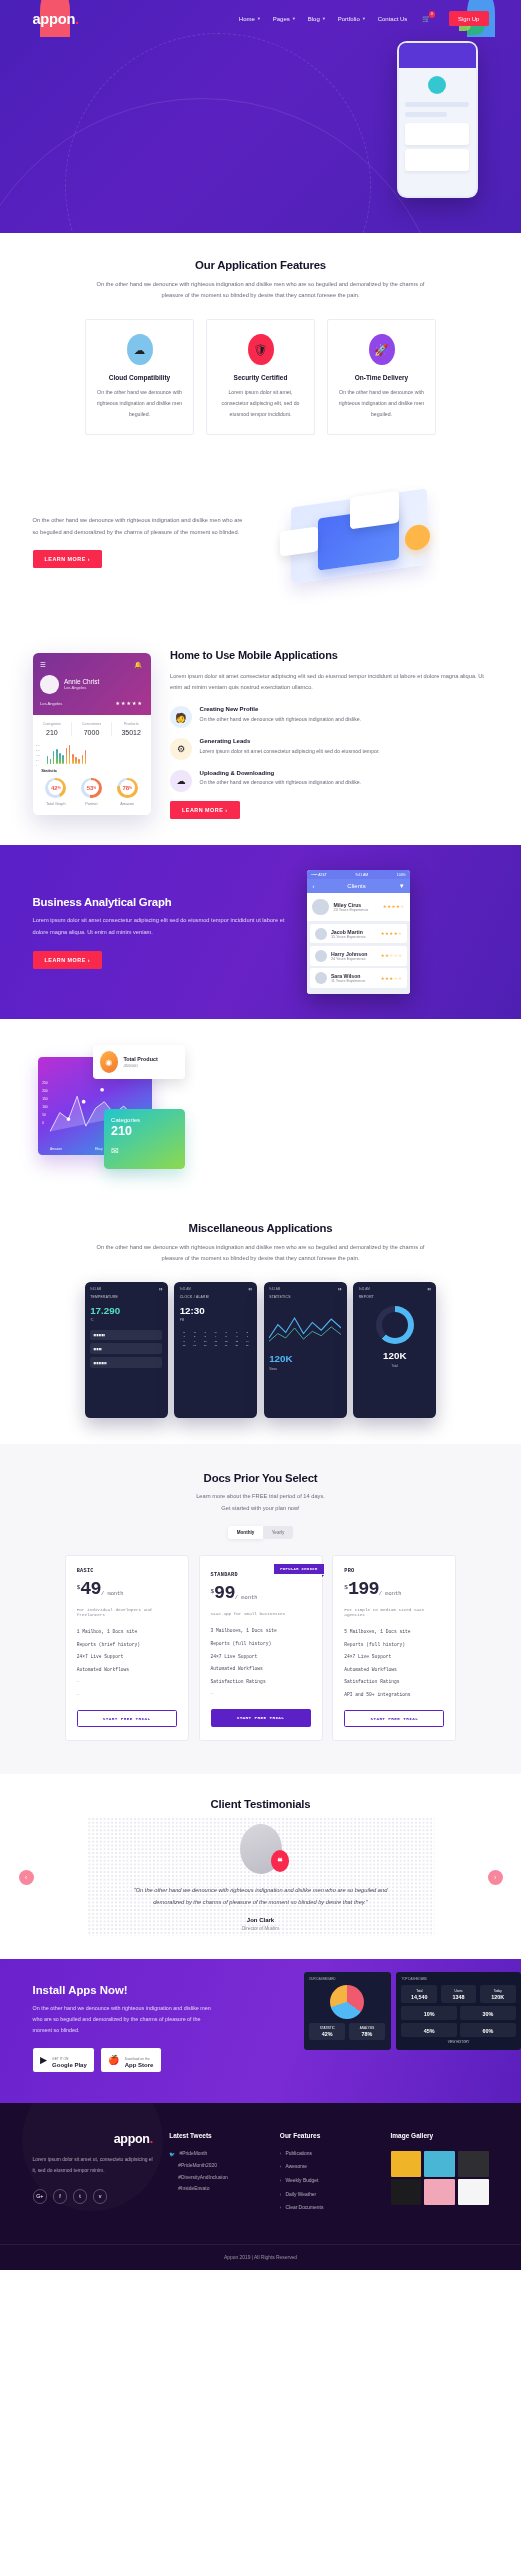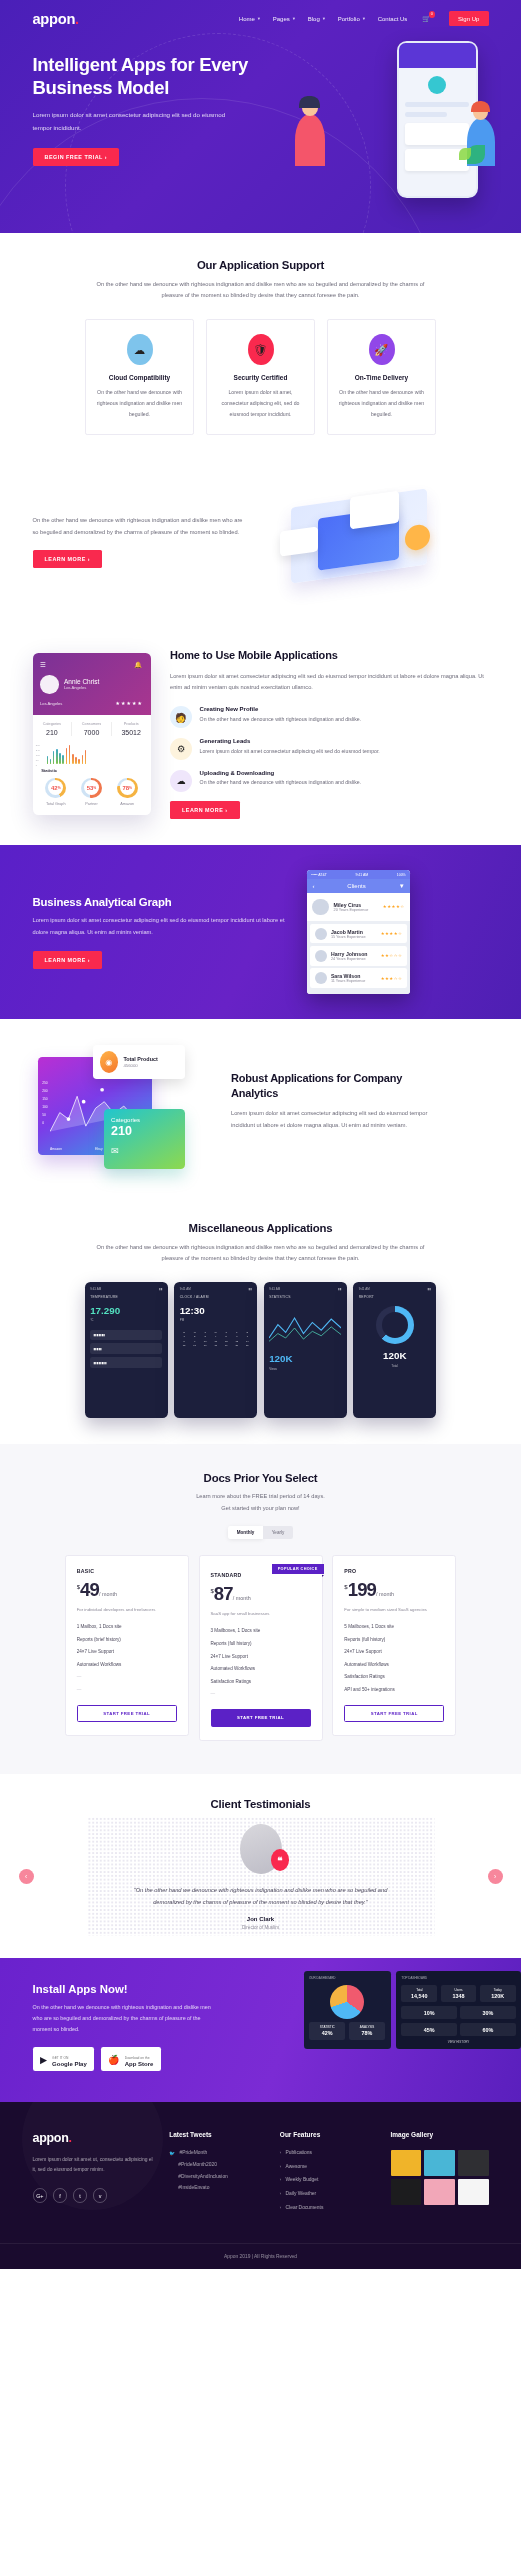--- a/index.html
+++ b/index.html
@@ -28,21 +28,21 @@
     content:""; position:absolute; left:65px; top:33px;
     width: 304px; height: 304px; border-radius:50%;
     border: 0.5px dashed rgba(255,255,255,0.13);
   }
   .navbar {
     position: relative; z-index: 5;
     display:flex; align-items:center;
     width: 456px; margin: 0 auto; height: 37px;
   }
   .logo {
-    color:#fff; font-size: 14.7px; font-weight: 800; letter-spacing:-0.3px;
+    color:#fff; font-size: 14.7px; font-weight: 800; letter-spacing:-0.3px;text-align:right;
   }
   .logo .dot { color:#f9294e; }
   .nav-links { margin-left:auto; display:flex; align-items:center; gap:12px; }
   .nav-links a {
     color:#fff; font-size:6px; text-decoration:none; opacity:.93;
     display:flex; align-items:center; gap:2.2px;
   }
   .caret { font-size:3.8px; opacity:.85; }
   .cart { position:relative; color:#fff; font-size:7px; margin-left:3.3px; }
   .cart-badge {
@@ -257,21 +257,21 @@
 
   
   .pricing-sec { background:#f7f7fa; padding:28px 0 33px; }
   .toggle { display:flex; justify-content:center; margin-bottom:16.3px; }
   .toggle .tg {
     font-size:4.6px; padding:3.8px 8.7px; background:#fff; color:#6d6b7a;
     border:none; cursor:pointer; font-family:inherit;
   }
   .toggle .tg.active { background:#fff; color:#1d1a2c; font-weight:700; box-shadow:0 1.1px 4.3px rgba(0,0,0,.08); border-radius:2.2px 0 0 2.2px;}
   .toggle .tg.off { background:#e8e8ee; border-radius:0 2.2px 2.2px 0;}
-  .plans { display:flex; gap:9.8px; justify-content:center; align-items:flex-start; }
+  .plans { display:flex; gap:9.8px; justify-content:center; align-items:flex-start;font-family:Liberation Mono, monospace; }
   .plan {
     width:124px; background:#fff; border:0.5px solid #ebe9f2; border-radius:2.7px;
     padding:12px 11px 13px; position:relative;
   }
   .plan.featured { padding-top:16.3px; }
   .ribbon {
     position:absolute; right:-2.2px; top:7.6px; background:#5b21c6; color:#fff;
     font-size:3.8px; font-weight:700; letter-spacing:0.4px; padding:3.3px 6px;
   }
   .ribbon::after{content:"";position:absolute;right:0;bottom:-2.7px;border-left:2.7px solid #3c1489;border-bottom:2.7px solid transparent;}
@@ -398,45 +398,40 @@
         </a>
       <a href="#">
           <span>Contact Us</span>
         </a>
       <span class="cart">🛒<span class="cart-badge">0</span></span>
       <button class="btn-signup">Sign Up</button>
     </div>
   </nav>
 
   <div class="hero-inner">
-    <div class="hero-left">
-      <h1>Intelligent Apps for Every Business Model</h1>
-      <p>Lorem ipsum dolor sit amet consectetur adipiscing elit sed do eiusmod tempor incididunt.</p>
-      <button class="btn-red">BEGIN FREE TRIAL  ›</button>
-    </div>
     <div class="hero-art">
       <div class="phone-mock">
         <div class="pm-top"></div>
         <div class="pm-circle"></div>
         <div class="pm-row"></div>
         <div class="pm-row s"></div>
         <div class="pm-card"></div>
         <div class="pm-card"></div>
       </div>
       <div class="person p1"></div>
       <div class="person p2"></div>
       <div class="leaf lf1"></div>
       <div class="leaf lf2"></div>
     </div>
   </div>
 </section>
 
 <section class="sec">
   <div class="wrap">
-    <h2 class="sec-title">Our Application Support</h2>
+    <h2 class="sec-title">Our Application Features</h2>
     <p class="sec-sub">On the other hand we denounce with righteous indignation and dislike men who are so beguiled and demoralized by the charms of pleasure of the moment so blinded by desire that they cannot foresee the pain.</p>
     <div class="cards">
       <div class="fcard">
         <div class="blob blue">☁</div>
         <h4>Cloud Compatibility</h4>
         <p>On the other hand we denounce with righteous indignation and dislike men beguiled.</p>
       </div>
       <div class="fcard">
         <div class="blob red">🛡</div>
         <h4>Security Certified</h4>
@@ -660,24 +655,20 @@
         <div>
           <div class="aa-fl">Total Product</div>
           <div class="aa-fv">456000</div>
         </div>
       </div>
       <div class="aa-cat">
         <div class="t">Categories</div>
         <div class="n">210</div>
         <div style="margin-top:7.6px;font-size:9.2px;opacity:.9">✉</div>
       </div>
-    </div>
-    <div style="width:206px">
-      <h2>Robust Applications for Company Analytics</h2>
-      <p class="body">Lorem ipsum dolor sit amet consectetur adipiscing elit sed do eiusmod tempor incididunt ut labore et dolore magna aliqua. Ut enim ad minim veniam.</p>
     </div>
   </div>
 </section>
 
 <section class="sec">
   <div class="wrap">
     <h2 class="sec-title">Miscellaneous Applications</h2>
     <p class="sec-sub">On the other hand we denounce with righteous indignation and dislike men who are so beguiled and demoralized by the charms of pleasure of the moment so blinded by desire that they cannot foresee the pain.</p>
     <div class="phones">
       <div class="mphone">
@@ -792,21 +783,21 @@
           <li class="empty">—</li>
         </ul>
         <button class="pbtn">START FREE TRIAL</button>
       </div>
 
       <div class="plan featured">
         <div class="ribbon">POPULAR CHOICE</div>
         <div class="pname">STANDARD</div>
         <div class="price">
           <span class="cur">$</span>
-          <span class="amt">87</span>
+          <span class="amt">99</span>
           <span class="per">/ month</span>
         </div>
         <div class="pdesc">SaaS app for small businesses</div>
         <ul>
           <li>3 Mailboxes, 1 Docs site</li>
           <li>Reports (full history)</li>
           <li>24×7 Live Support</li>
           <li>Automated Workflows</li>
           <li>Satisfaction Ratings</li>
           <li class="empty">—</li>

